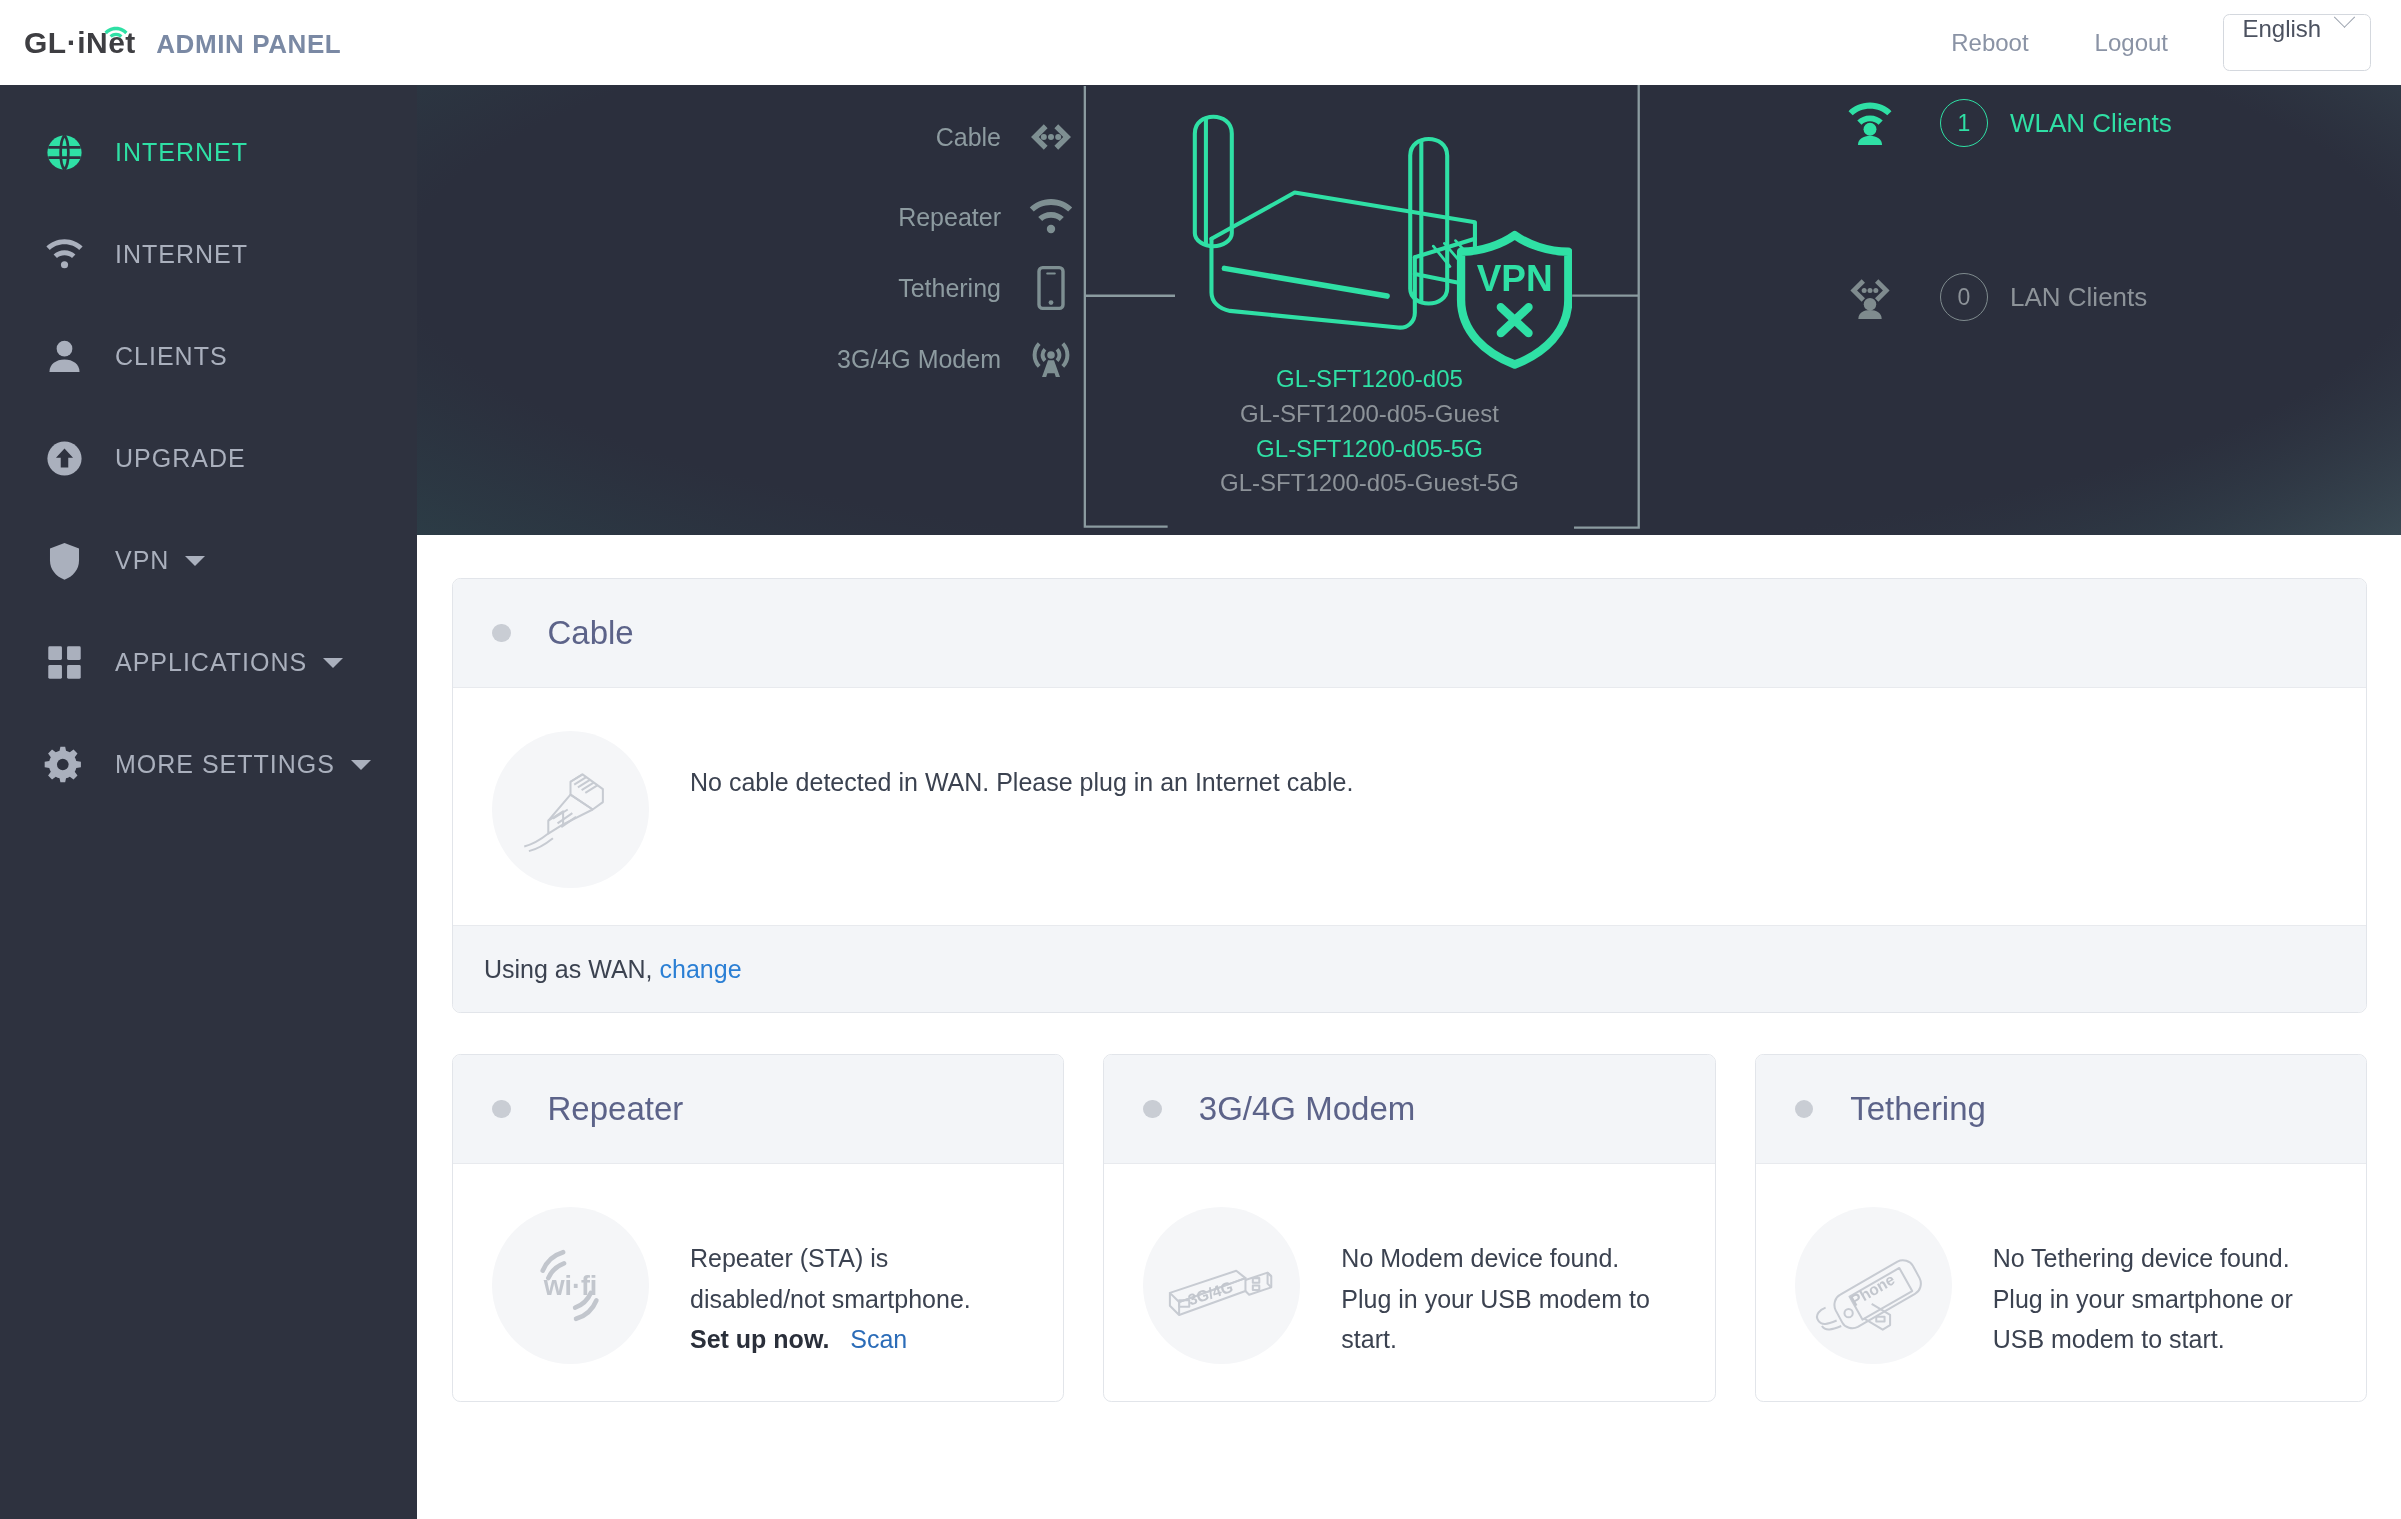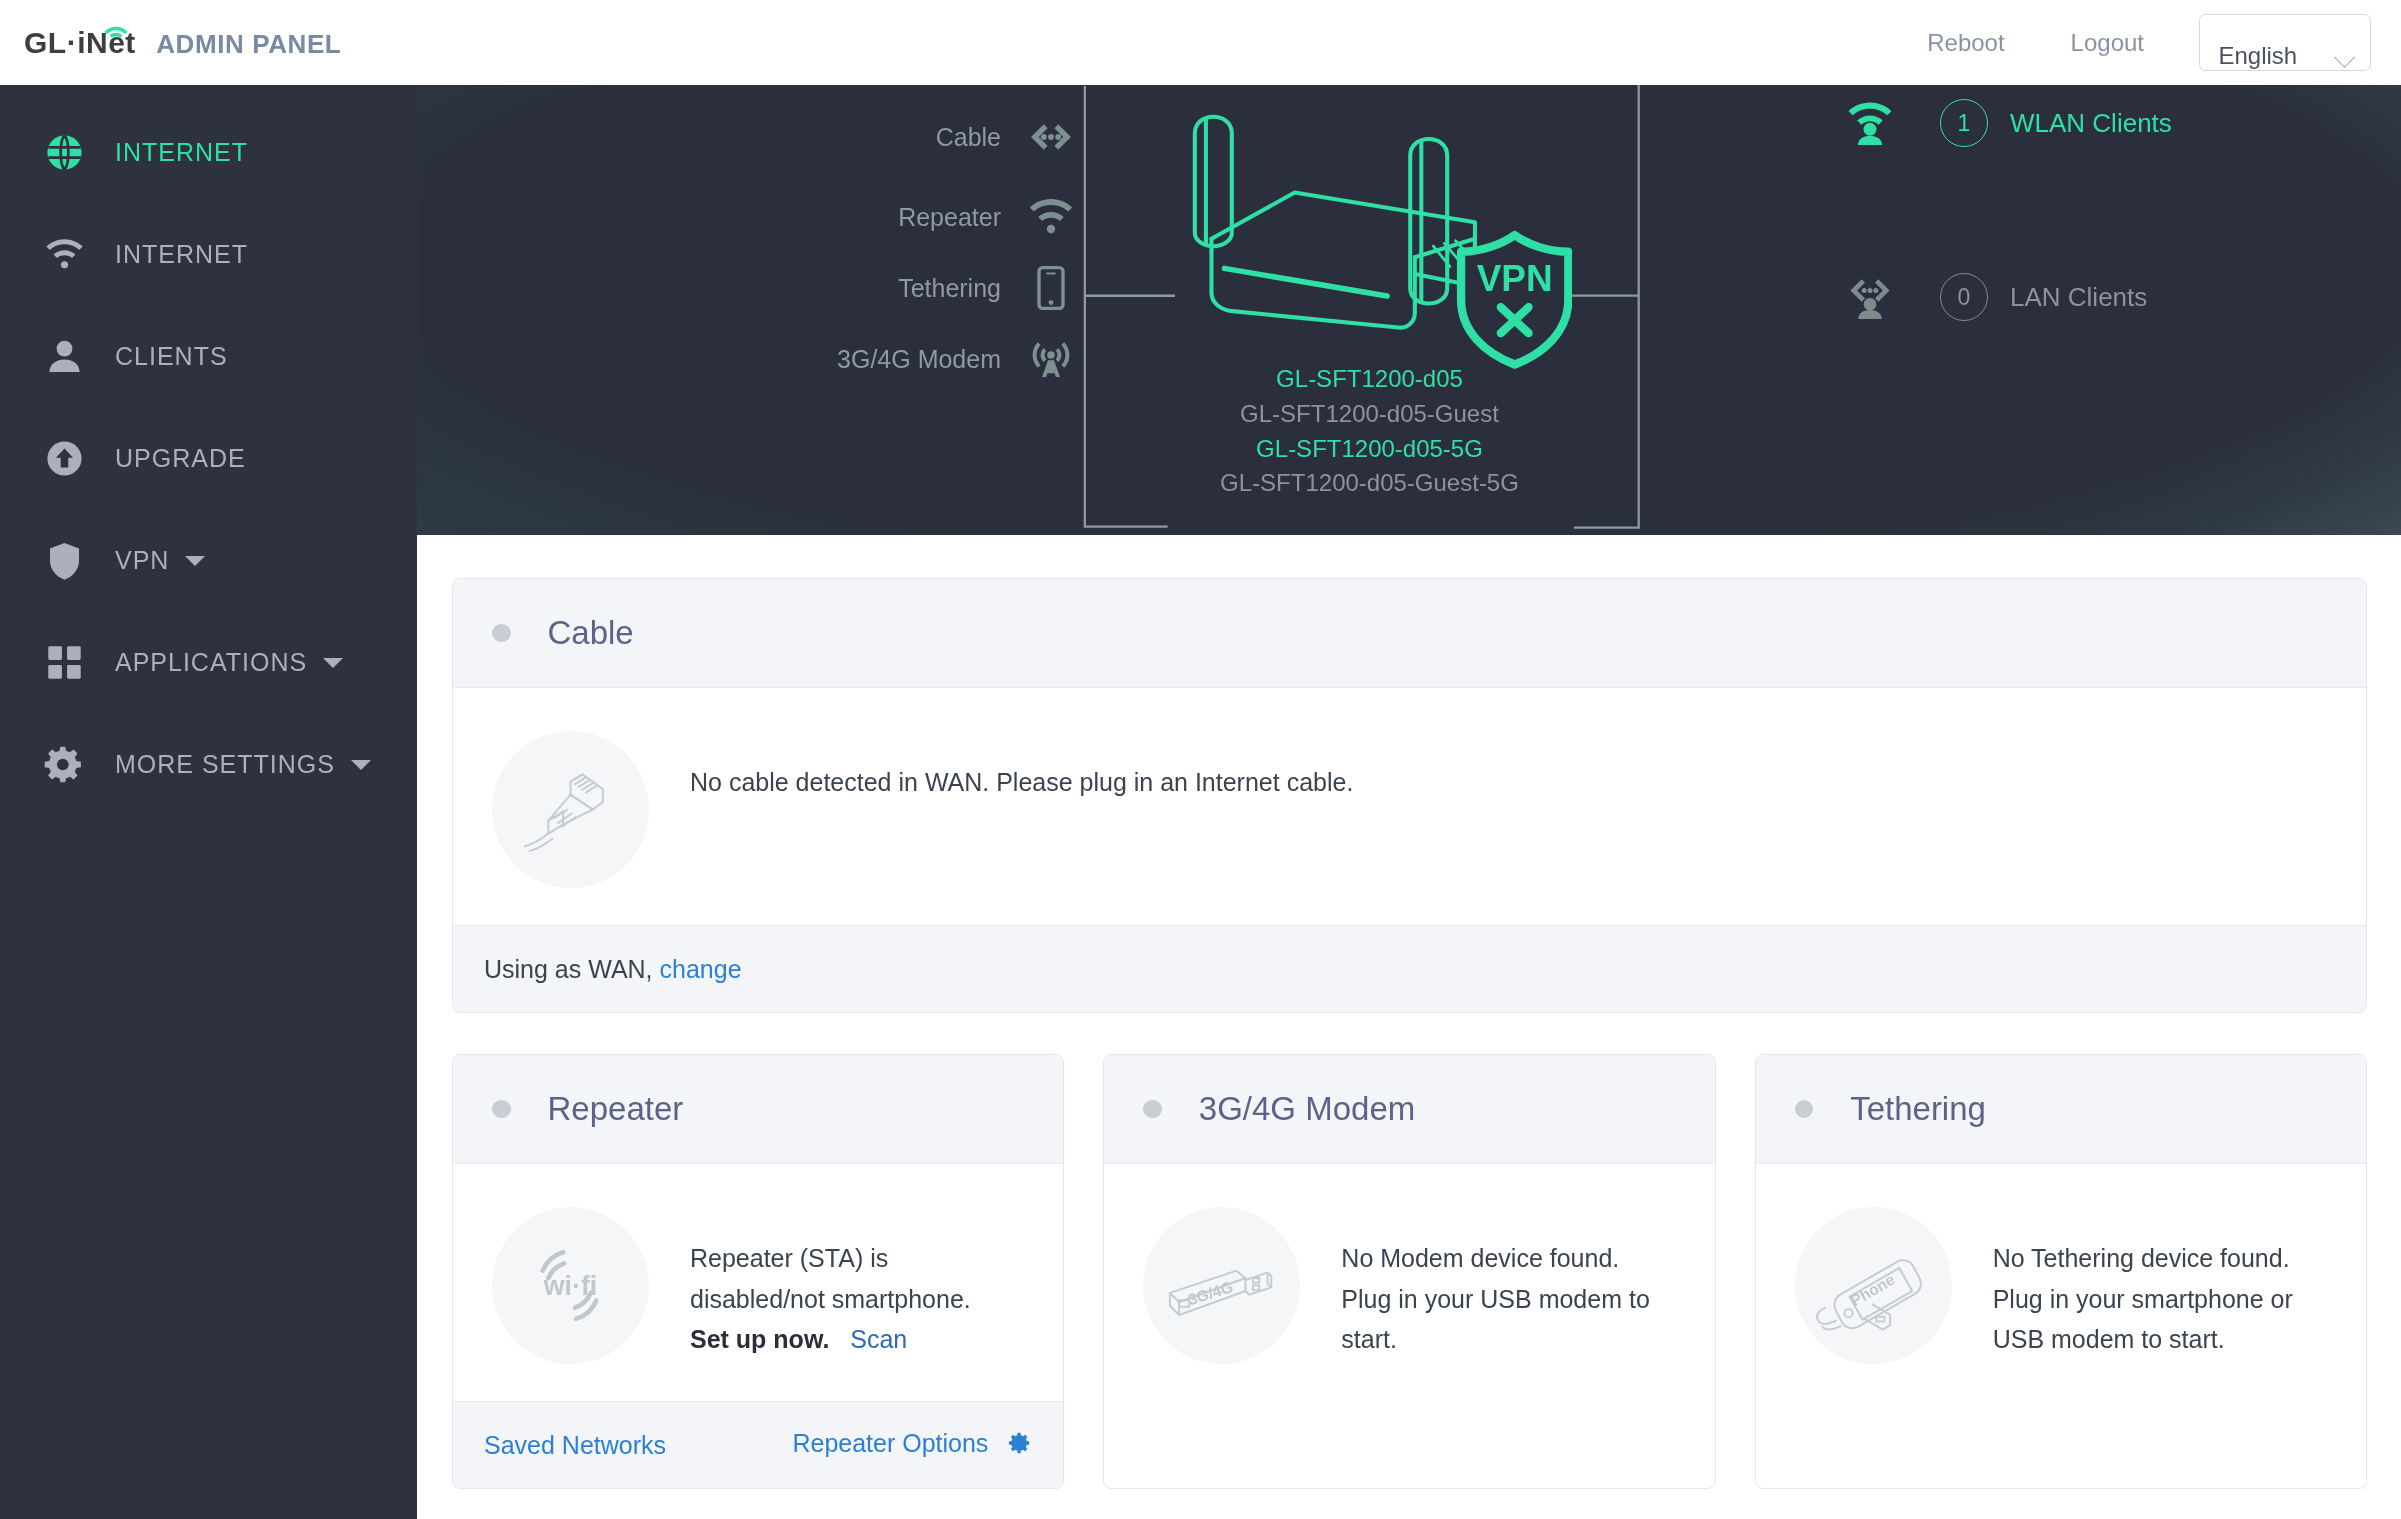--- a/index.html
+++ b/index.html
@@ -30,23 +30,23 @@
   }
   .topbar-right{
     margin-left:auto; display:flex; align-items:center;
     padding-right:30px; gap:0;
   }
   .top-link{
     font-size:24px; color:#8a93a5; padding:0 33px; cursor:pointer;
     white-space:nowrap;
   }
   .lang-select{
-    margin-left:22px; width:172px; height:57px;
+    margin-left:22px; width:148px; height:57px;
     border:0.9px solid #d4d8de; border-radius:6.5px;
-    display:flex; align-items:flex-end; justify-content:space-between;
+    display:flex; align-items:flex-start; justify-content:space-between;
     padding:0 18.5px; cursor:pointer; background:#fff;
   }
   .lang-select .lbl{ font-size:24px; color:#4c5260; }
   .chev{ width:15px; height:15px; border-right:1.8px solid #9aa1ad;
          border-bottom:1.8px solid #9aa1ad; transform:rotate(45deg) translate(-3.7px,-3.7px); }
 
   
   .sidebar{
     position:absolute; left:0; top:85px; width:417px; height:1435px;
     background:#2e323f; padding-top:16.6px; z-index:15;
@@ -429,32 +429,20 @@
         </div>
         <div class="card-text">
           <div>Repeater (STA) is</div>
           <div>disabled/not smartphone.</div>
           <div>
             <span class="bold">Set up now.</span>
             <span>&nbsp;</span>
             <span class="link-strong">Scan</span>
           </div>
         </div>
-      </div>
-      <div class="card-foot foot-spread">
-        <span class="link">Saved Networks</span>
-        <span class="link">
-          <span>Repeater Options</span>
-          <span class="gear">
-            <svg viewBox="0 0 26 26" width="24" height="24">
-              <path fill="#2b7fd4" d="M13 8.6a4.4 4.4 0 100 8.8 4.4 4.4 0 000-8.8zm0 6.6a2.2 2.2 0 110-4.4 2.2 2.2 0 010 4.4z"></path>
-              <path fill="#2b7fd4" d="M23 14.6v-3.2l-2.8-.5a7.6 7.6 0 00-.9-2.2l1.6-2.3-2.3-2.3-2.3 1.6a7.6 7.6 0 00-2.2-.9L13.6 2h-3.2l-.5 2.8a7.6 7.6 0 00-2.2.9L5.4 4.1 3.1 6.4l1.6 2.3a7.6 7.6 0 00-.9 2.2L1 11.4v3.2l2.8.5c.2.8.5 1.5.9 2.2l-1.6 2.3 2.3 2.3 2.3-1.6c.7.4 1.4.7 2.2.9l.5 2.8h3.2l.5-2.8c.8-.2 1.5-.5 2.2-.9l2.3 1.6 2.3-2.3-1.6-2.3c.4-.7.7-1.4.9-2.2l2.8-.5z"></path>
-            </svg>
-          </span>
-        </span>
       </div>
     </div>
 
     <div class="card">
       <div class="card-head">
         <span class="dot"></span>
         <span class="card-title">3G/4G Modem</span>
       </div>
       <div class="card-body">
         <div class="thumb">

